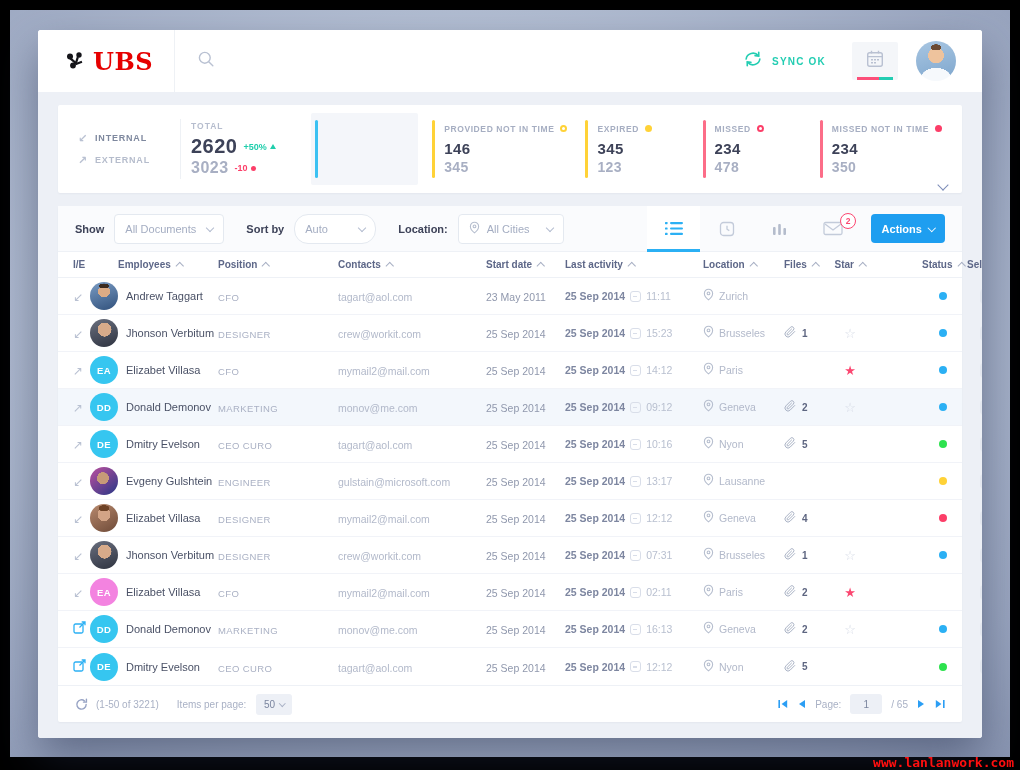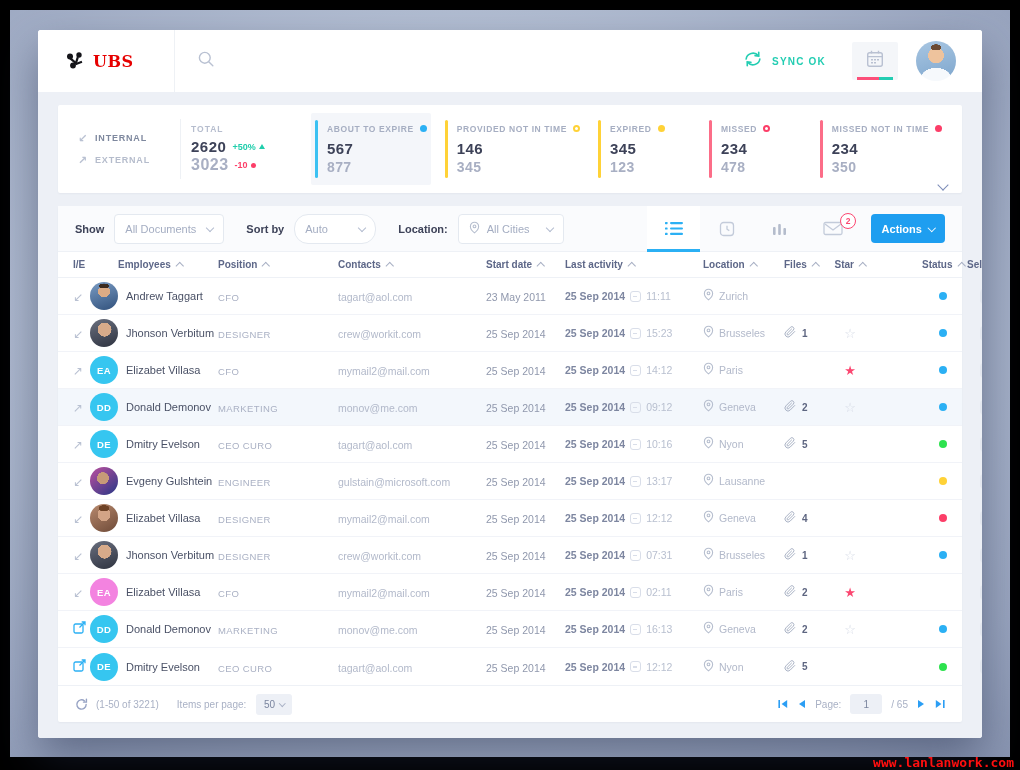--- a/index.html
+++ b/index.html
@@ -7,21 +7,21 @@
   .bg{position:absolute;left:10px;top:10px;right:10px;bottom:13px;
     background:radial-gradient(ellipse at 45% 42%,#ccd3e2 0%,#b7c2d6 45%,#9aa6c0 85%,#8a96b2 100%);}
   .watermark{position:absolute;right:6px;bottom:0;font:bold 13px "DejaVu Sans Mono",monospace;color:#ff0f0f;z-index:9;}
   .app{position:absolute;left:38px;top:30px;width:944px;height:708px;background:#fff;border-radius:3px;
     box-shadow:0 20px 45px rgba(35,45,75,.5);display:flex;flex-direction:column;overflow:hidden;}
 
   
   .topbar{height:62px;flex:none;display:flex;align-items:center;background:#fff;}
   .logo-zone{width:110px;height:100%;display:flex;align-items:center;padding-left:26px;border-right:1px solid #eef1f5;flex:none;}
   .logo-mark{margin-right:7px;display:flex;}
-  .logo-text{font-family:"DejaVu Serif","Liberation Serif",serif;font-weight:bold;font-size:16px;color:#e60000;letter-spacing:.5px;}
+  .logo-text{font-family:"DejaVu Serif","Liberation Serif",serif;font-weight:bold;font-size:24px;color:#e60000;letter-spacing:.5px;}
   .search-zone{margin-left:22px;display:flex;align-items:center;}
   .topbar-right{margin-left:auto;display:flex;align-items:center;padding-right:26px;}
   .sync-group{display:flex;align-items:center;gap:9px;margin-right:26px;}
   .sync-label{font-size:10px;font-weight:bold;letter-spacing:1.2px;color:#23cdb2;}
   .cal-btn{width:46px;height:38px;background:#f4f6f9;border-radius:2px;position:relative;display:flex;align-items:center;justify-content:center;}
   .cal-btn .bar-red{position:absolute;left:5px;bottom:0;width:22px;height:3px;background:#fc4f79;}
   .cal-btn .bar-teal{position:absolute;left:27px;bottom:0;width:14px;height:3px;background:#23cdb2;}
   .user-avatar{width:40px;height:40px;border-radius:50%;margin-left:18px;
     background:
       radial-gradient(ellipse 9px 5px at 50% 16%,#6b4a33 60%,rgba(0,0,0,0) 61%),
@@ -36,21 +36,21 @@
   .stats-card{height:88px;flex:none;background:#fff;border-radius:2px;display:flex;align-items:center;padding:0 16px;position:relative;box-shadow:0 1px 2px rgba(60,70,100,.05);}
   .ie-block{width:92px;flex:none;display:flex;flex-direction:column;gap:9px;padding-left:4px;}
   .ie-line{display:flex;align-items:center;gap:7px;font-size:9px;font-weight:bold;letter-spacing:.8px;}
   .ie-line .arr{font-size:11px;color:#b9c1d2;}
   .ie-internal{color:#7e889e;} .ie-external{color:#b5bccc;}
   .stats-div{width:1px;height:60px;background:#eef1f5;margin:0 10px;flex:none;}
   .total-block{width:108px;flex:none;}
   .stat-label{font-size:8.5px;font-weight:bold;letter-spacing:1px;color:#b6bdce;}
   .total-line1{display:flex;align-items:center;gap:6px;margin-top:4px;}
   .total-line2{display:flex;align-items:center;gap:6px;margin-top:1px;}
-  .total-v1{font-size:15px;font-weight:800;color:#3d4258;letter-spacing:.5px;}
+  .total-v1{font-size:20px;font-weight:800;color:#3d4258;letter-spacing:.5px;}
   .total-v2{font-size:16px;font-weight:600;color:#a8afc3;letter-spacing:.5px;}
   .delta-up{font-size:9px;font-weight:bold;color:#20ceac;display:flex;align-items:center;gap:3px;}
   .delta-down{font-size:9px;font-weight:bold;color:#fc3e68;display:flex;align-items:center;gap:3px;}
   .tri-up{width:0;height:0;border-left:3.5px solid transparent;border-right:3.5px solid transparent;border-bottom:5px solid #20ceac;}
   .dot-red-sm{width:5px;height:5px;border-radius:50%;background:#fc3e68;}
   .tiles{flex:1;display:flex;gap:10px;margin-left:12px;height:72px;}
   .tile{flex:1;display:flex;gap:9px;border-radius:2px;padding:0 4px;}
   .tile.selected{background:#f4f6fa;}
   .tile-bar{width:3px;height:58px;border-radius:2px;align-self:center;flex:none;}
   .tile-content{display:flex;flex-direction:column;justify-content:center;}
@@ -219,28 +219,20 @@
           <span class="total-v2">3023</span>
           <span class="delta-down">
               <span>-10</span>
               <span class="dot-red-sm"></span>
             </span>
         </div>
       </div>
       <div class="tiles">
           <div class="tile selected">
             <div class="tile-bar" style="background: rgb(59, 193, 242);"></div>
-            <div class="tile-content">
-              <div class="tile-label">
-                <span>ABOUT TO EXPIRE</span>
-                <span class="ind" style="background: rgb(43, 176, 244);"></span>
-              </div>
-              <div class="tile-v1">567</div>
-              <div class="tile-v2">877</div>
-            </div>
           </div>
           <div class="tile">
             <div class="tile-bar" style="background: rgb(255, 210, 55);"></div>
             <div class="tile-content">
               <div class="tile-label">
                 <span>PROVIDED NOT IN TIME</span>
                 <span class="ind" style="border: 2px solid rgb(255, 210, 55);"></span>
               </div>
               <div class="tile-v1">146</div>
               <div class="tile-v2">345</div>

